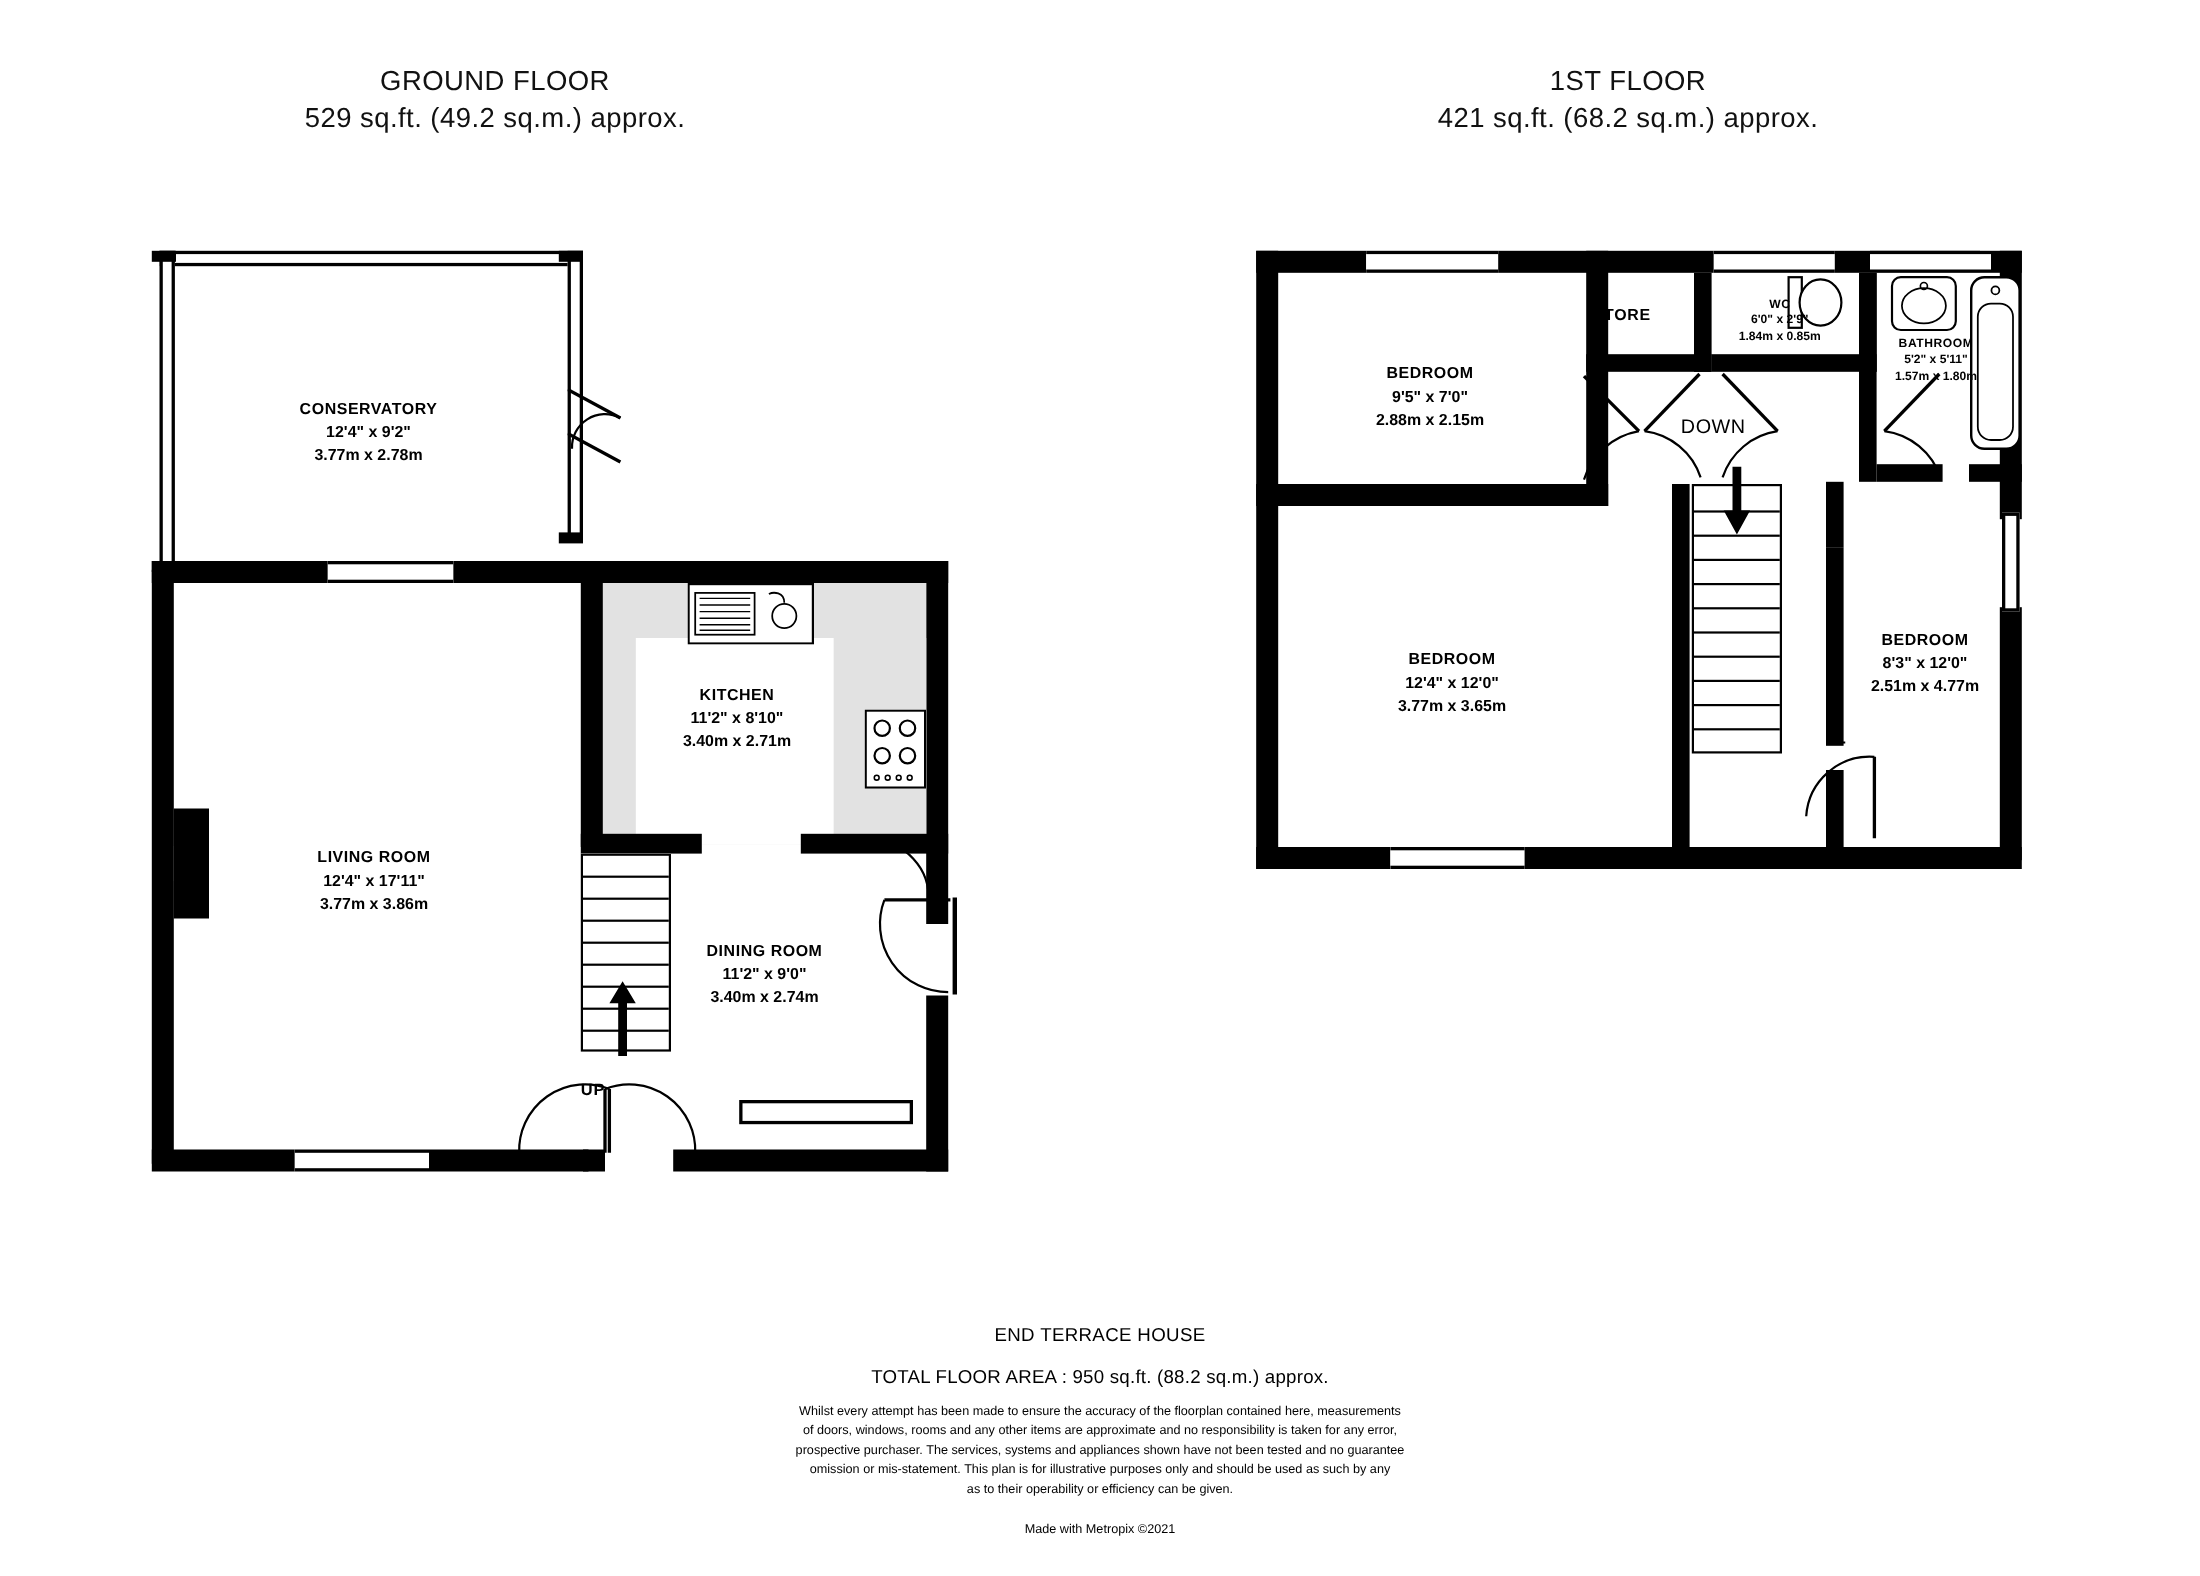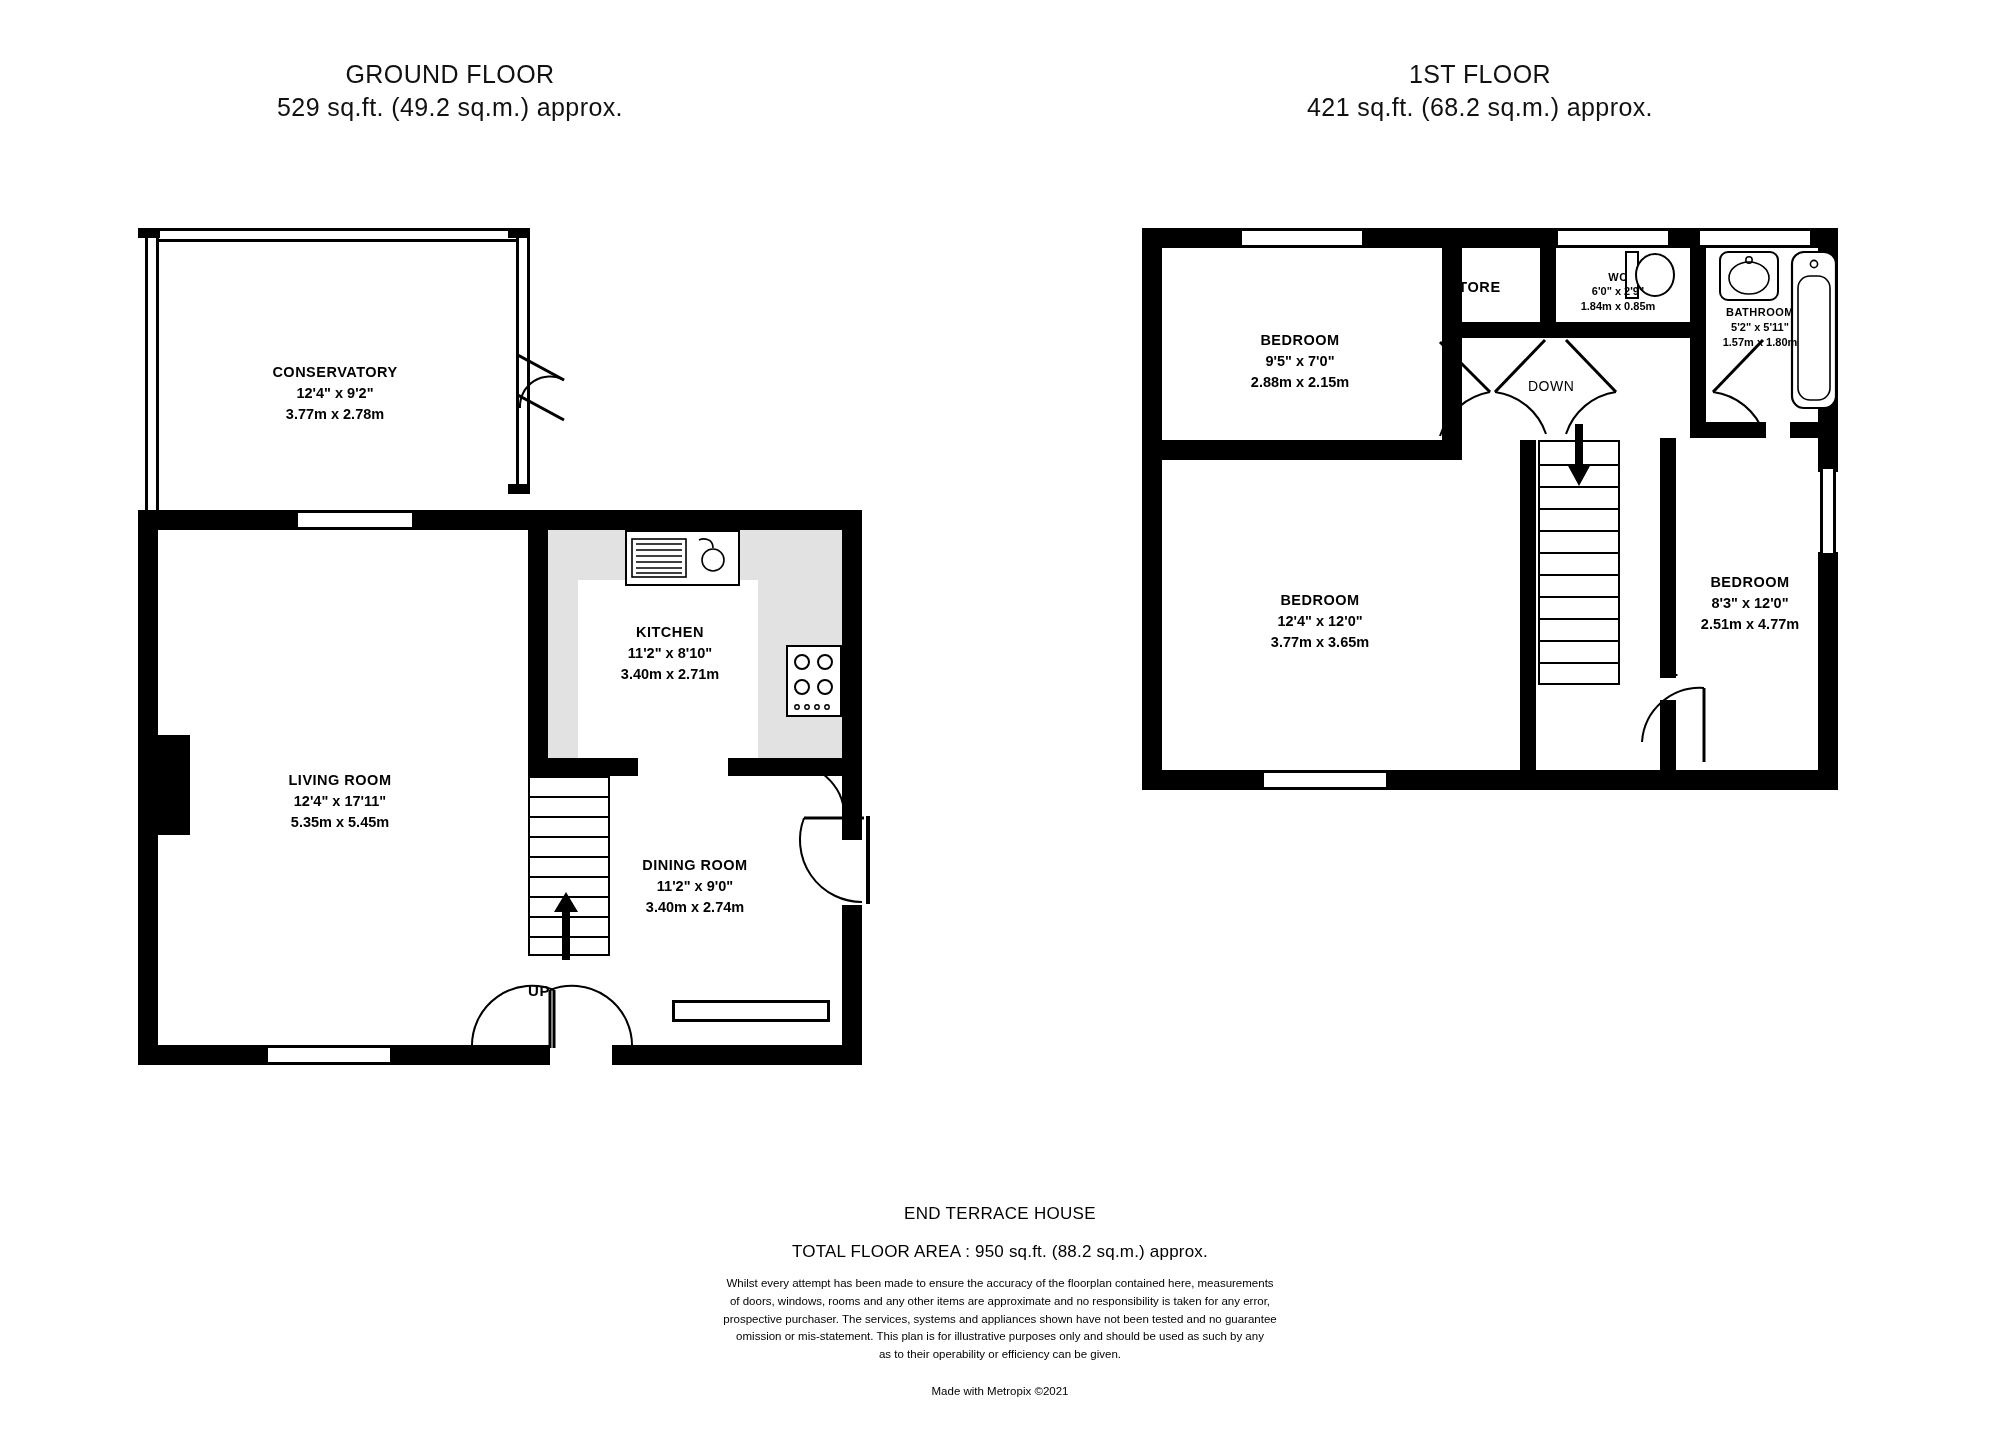--- a/index.html
+++ b/index.html
@@ -74,21 +74,21 @@
 
   .plainlabel {
     position: absolute;
     font-size: 15px;
     font-weight: bold;
     letter-spacing: .6px;
     white-space: nowrap;
   }
   .downlabel {
     position: absolute;
-    font-size: 14px;
+    font-size: 18px;
     letter-spacing: .5px;
     white-space: nowrap;
   }
 
   
   .stair-box {
     position: absolute;
     border: 2px solid #000;
     box-sizing: border-box;
     background: #fff;
@@ -211,21 +211,21 @@
 
     <div class="label" style="left:570px; top:622px; width:200px;">
       <span class="nm">KITCHEN</span>
       <span class="d1">11'2"  x 8'10"</span>
       <span class="d2">3.40m  x 2.71m</span>
     </div>
 
     <div class="label" style="left:190px; top:770px; width:300px;">
       <span class="nm">LIVING ROOM</span>
       <span class="d1">12'4"  x 17'11"</span>
-      <span class="d2">5.35m  x 5.45m</span>
+      <span class="d2">3.77m  x 3.86m</span>
     </div>
 
     <div class="label" style="left:570px; top:855px; width:250px;">
       <span class="nm">DINING ROOM</span>
       <span class="d1">11'2"  x 9'0"</span>
       <span class="d2">3.40m  x 2.74m</span>
     </div>
 
     <div class="stair-box" style="left:528px; top:776px; width:82px; height:180px;">
       <i style="top:18px;"></i>

